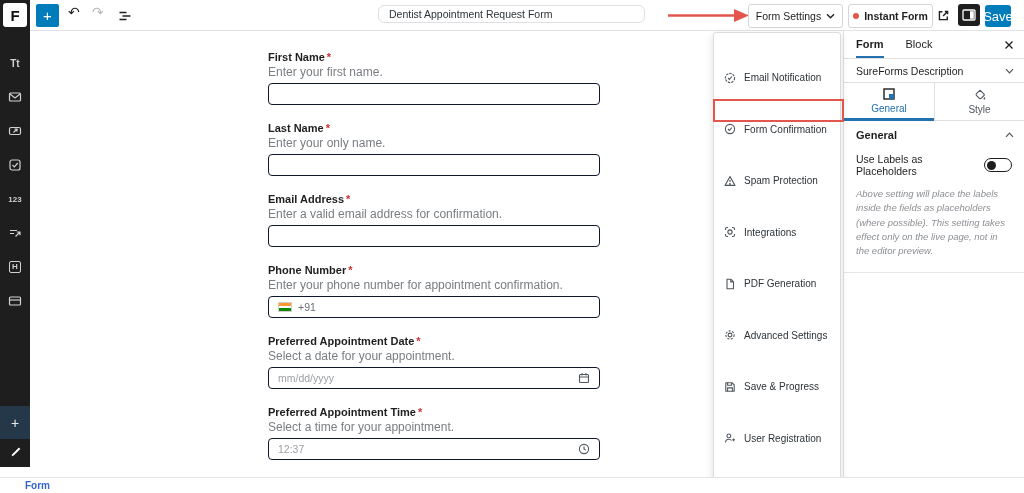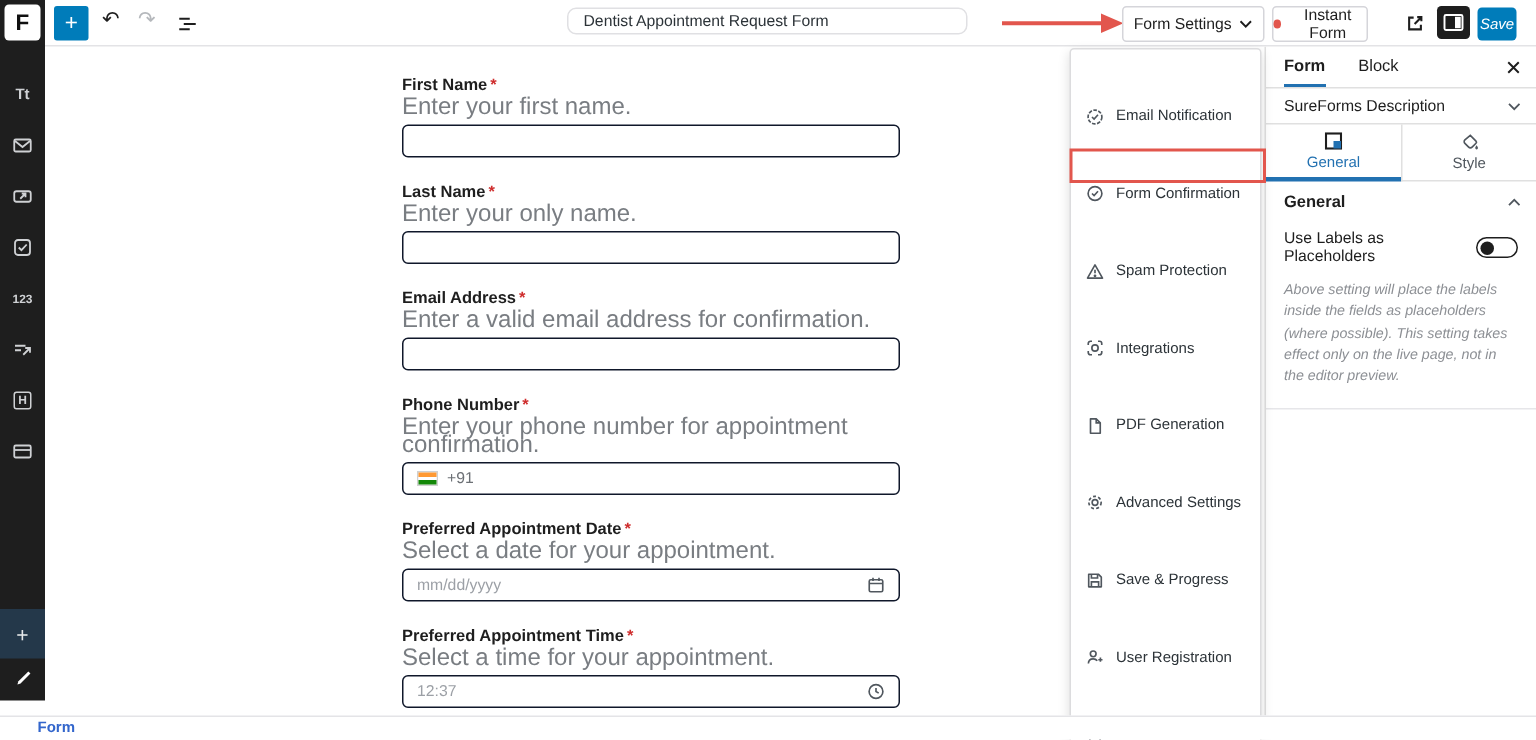--- a/index.html
+++ b/index.html
@@ -21,33 +21,33 @@
   .topbar { position:absolute; left:30px; top:0; width:994px; height:31px; background:#fff; border-bottom:1px solid #e3e3e6; z-index:6; }
   .topbar > * { position:absolute; }
   .tb-plus { left:6px; top:4px; width:23px; height:23px; background:#007cba; color:#fff; border-radius:2px; display:flex; align-items:center; justify-content:center; font-size:15px; cursor:pointer; }
   .tb-undo { left:38px; top:4px; font-size:14px; color:#1e1e1e; cursor:pointer; }
   .tb-redo { left:62px; top:4px; font-size:14px; color:#b5b8bc; cursor:pointer; }
   .tb-list { left:88px; top:9px; cursor:pointer; }
   .tb-title { left:348px; top:5px; width:267px; height:18px; border:1px solid #e0e0e3; border-radius:6px; font-size:10.5px; color:#2c3338; padding:0 10px; font-family:"Liberation Sans",sans-serif; background:#fff; }
   .tb-arrow { left:638px; top:8px; }
   .btnx { top:4px; height:24px; border:1px solid #d5d5da; border-radius:3px; background:#fff; font-size:10.5px; color:#1e1e1e; display:flex; align-items:center; justify-content:center; gap:5px; cursor:pointer; }
   .tb-settings { left:718px; width:95px; }
-  .tb-instant { left:818px; width:64px; }
+  .tb-instant { left:818px; width:85px;font-weight:bold; }
   .dot { width:6px; height:6px; border-radius:50%; background:#e2564d; }
   .tb-ext { left:906px; top:8px; cursor:pointer; }
   .tb-toggle { left:928px; top:4px; width:22px; height:22px; background:#1e1e1e; border-radius:3px; display:flex; align-items:center; justify-content:center; cursor:pointer; }
-  .tb-save { left:955px; top:5px; width:26px; height:22px; background:#007cba; border:none; border-radius:3px; color:#fff; font-size:10px; display:flex; align-items:center; justify-content:center; cursor:pointer; font-family:"Liberation Sans",sans-serif;font-style:italic; }
+  .tb-save { left:955px; top:5px; width:26px; height:22px; background:#007cba; border:none; border-radius:3px; color:#fff; font-size:13px; display:flex; align-items:center; justify-content:center; cursor:pointer; font-family:"Liberation Sans",sans-serif; }
   .tb-kebab { left:990px; top:6px; font-size:13px; color:#1e1e1e; cursor:pointer; }
 
   
   .canvas { position:absolute; left:30px; top:31px; width:813px; height:446px; background:#fff; padding:20px 0 0 238px; }
   .field { width:332px; margin-bottom:17px; }
   .f-label { font-size:11px; font-weight:700; color:#1e1e1e; line-height:13px; }
   .f-req { color:#cf2e2e; margin-left:2px; }
-  .f-help { font-size:16px; color:#797d82; margin-top:2px; line-height:12px; }
+  .f-help { font-size:12px; color:#797d82; margin-top:2px; line-height:12px; }
   .f-input { margin-top:5px; width:100%; height:22px; border:1px solid #0f172a; border-radius:4px; background:#fff; font-size:10.5px; color:#2c3338; padding:0 9px; display:flex; align-items:center; gap:6px; font-family:"Liberation Sans",sans-serif; }
   .ph { color:#9ca0a6; }
   .grow { flex:1; }
   .flag { width:14px; height:10px; border:0.5px solid #d0d0d0; display:flex; flex-direction:column; }
   .flag i { flex:1; display:block; }
 
   
   .dropdown { position:absolute; left:713px; top:32px; width:128px; background:#fff; border:1px solid #dcdcde; border-radius:3px; box-shadow:0 3px 8px rgba(0,0,0,.13); padding:4px 0; z-index:7; }
   .dd-item { height:21.5px; display:flex; align-items:center; gap:8px; padding:0 10px; font-size:10px; color:#2c3338; cursor:pointer;margin-top:30px; }
   .dd-ic { width:12px; height:12px; display:flex; align-items:center; justify-content:center; }

